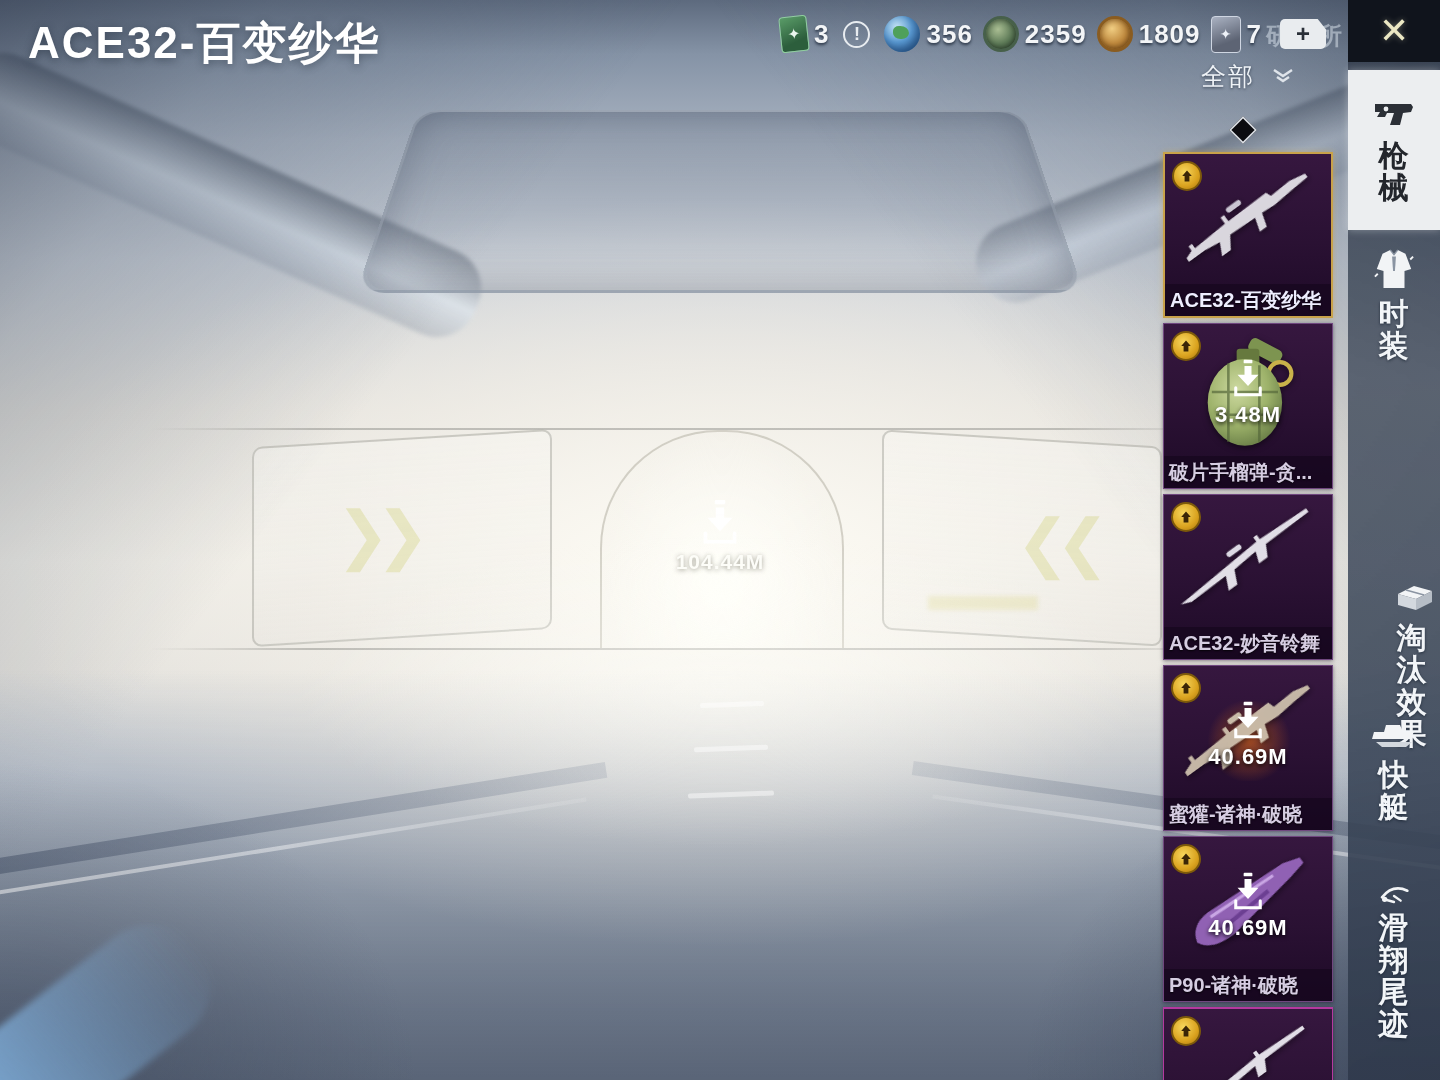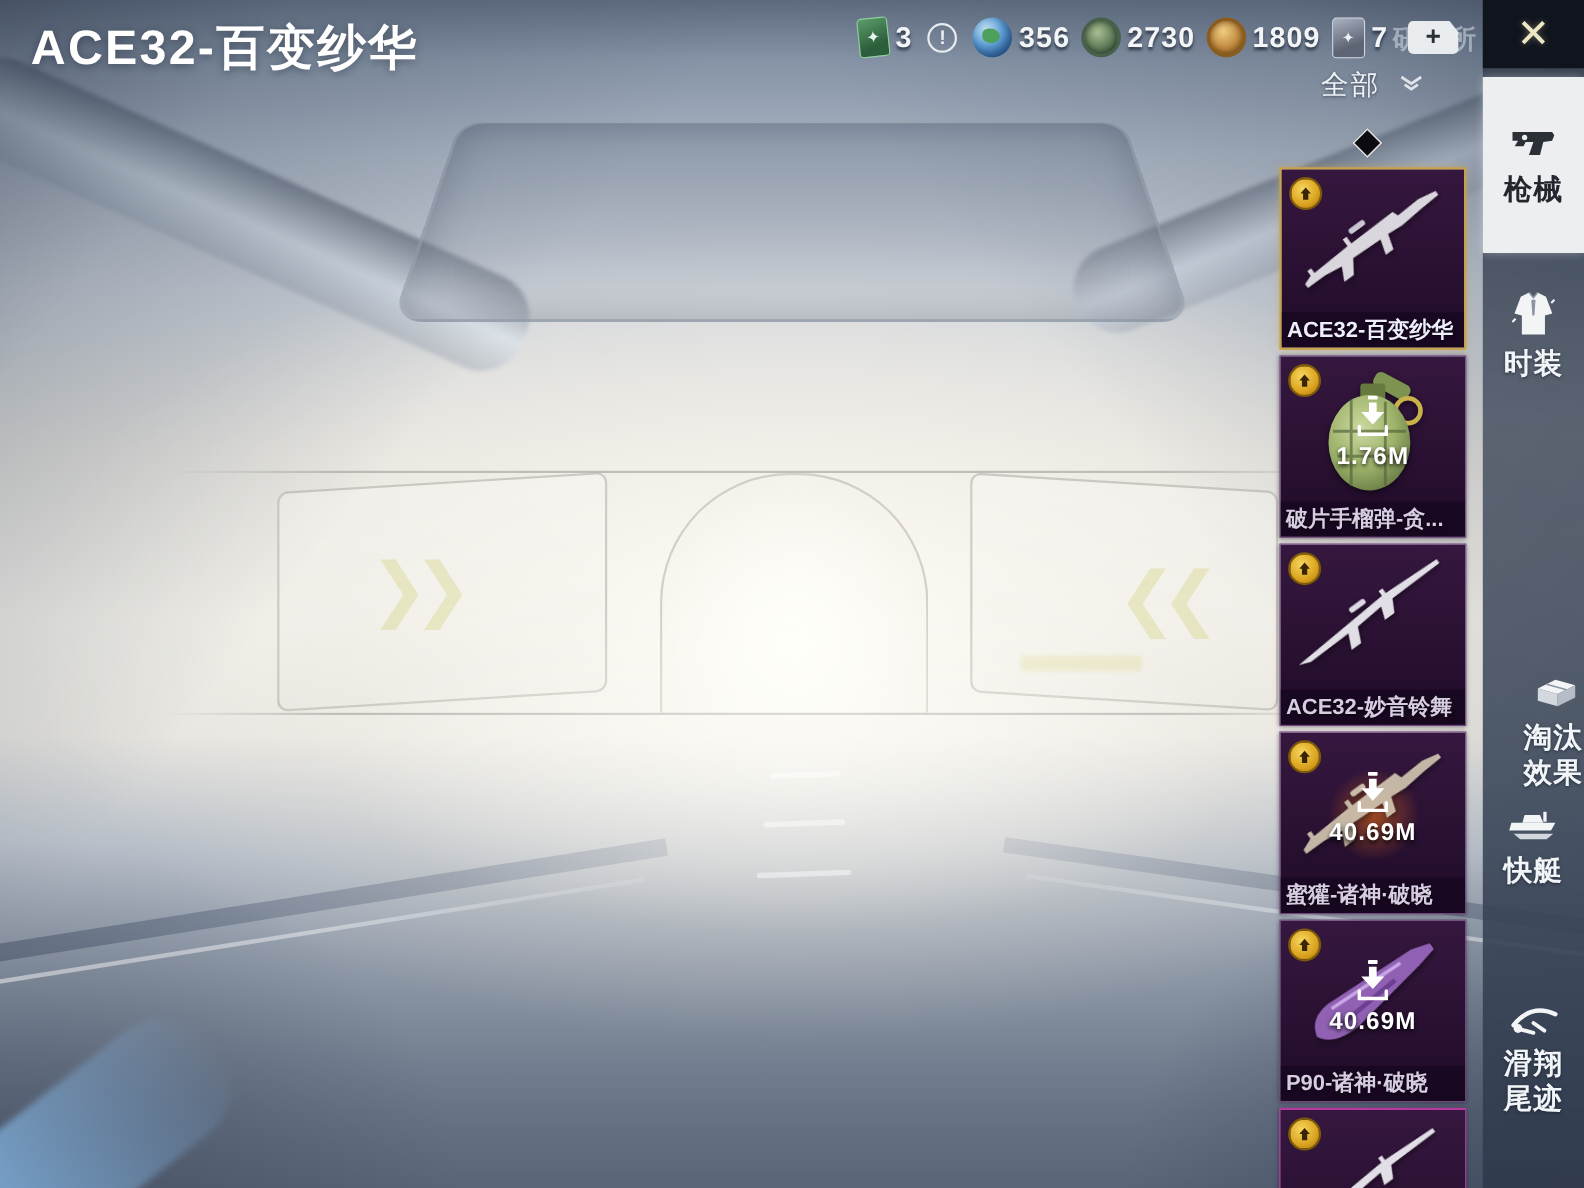--- a/index.html
+++ b/index.html
@@ -98,21 +98,21 @@
 
   .center-dl { position:absolute; left:648px; top:498px; width:144px; display:flex; flex-direction:column; align-items:center; }
   .center-dl .dl-size { font-size:21px; color:#fdfdf8; text-shadow:0 1px 5px rgba(150,148,135,0.9); }
 
   
   .sidebar { position:absolute; right:0; top:0; width:92px; height:1080px;
     background:linear-gradient(180deg, rgba(50,60,76,0.92) 0%, rgba(72,82,98,0.85) 35%, rgba(58,70,88,0.9) 70%, rgba(48,58,76,0.92) 100%); }
   .close-btn { position:absolute; top:0; left:0; width:92px; height:62px; background:#10141c; display:flex; align-items:center; justify-content:center; cursor:pointer; }
   .close-glyph { font-size:36px; font-weight:bold; color:#ece8c4; text-shadow:0 0 6px rgba(236,232,196,0.4); }
   .tab { position:absolute; left:0; width:92px; display:flex; flex-direction:column; align-items:center; justify-content:center; cursor:pointer; }
-  .tab-label { font-size:26px; font-weight:bold; color:#f2f5f8; text-shadow:0 1px 3px rgba(15,25,40,0.7); letter-spacing:1px;
+  .tab-label { font-size:30px; font-weight:bold; color:#f2f5f8; text-shadow:0 1px 3px rgba(15,25,40,0.7); letter-spacing:1px;
     text-align:center; line-height:32px; width:60px; margin-top:8px; }
   .tab.selected { background:#eceef0; box-shadow:0 0 8px rgba(255,255,255,0.35); }
   .tab.selected .tab-label { color:#23262c; text-shadow:none; }
   .tab svg { display:block; }
 </style>
 </head>
 <body>
 
 <div id="app">
 
@@ -135,39 +135,47 @@
   <div class="floor-line-l"></div>
   <div class="floor-band-r"></div>
   <div class="floor-line-r"></div>
   <div class="floor-dash" style="left:700px; top:702px;"></div>
   <div class="floor-dash" style="left:694px; top:746px; width:74px;"></div>
   <div class="floor-dash" style="left:688px; top:792px; width:86px;"></div>
   <div class="bg-corner-bl"></div>
   <div class="bg-corner-br"></div>
   <div class="blue-streak"></div>
 
+  <div class="center-dl">
+    <svg width="50" height="50" viewBox="0 0 48 48">
+      <rect x="19" y="2" width="10" height="4" rx="1" fill="#ffffff" opacity="0.95"></rect>
+      <path d="M20 9 h8 v10 h8 L24 32 12 19 h8 Z" fill="#ffffff" opacity="0.95"></path>
+      <path d="M10 34 v8 h28 v-8" fill="none" stroke="#ffffff" stroke-width="3.5" stroke-linecap="round" opacity="0.95"></path>
+    </svg>
+    <span class="dl-size">104.44M</span>
+  </div>
 
   <div class="page-title">ACE32-百变纱华</div>
   <div class="lab-label">研究所</div>
 
   <div class="currency-bar">
     <div class="cur-item">
       <div class="icon-ticket">✦</div>
       <span class="cur-val">3</span>
     </div>
     <div class="cur-item">
       <div class="icon-excl">!</div>
     </div>
     <div class="cur-item">
       <div class="icon-globe"></div>
       <span class="cur-val">356</span>
     </div>
     <div class="cur-item">
       <div class="icon-coin-green"></div>
-      <span class="cur-val">2730</span>
+      <span class="cur-val">2359</span>
     </div>
     <div class="cur-item">
       <div class="icon-coin-bronze"></div>
       <span class="cur-val">1809</span>
     </div>
     <div class="cur-item">
       <div class="icon-card">✦</div>
       <span class="cur-val">7</span>
     </div>
     <div class="btn-plus">+</div>
@@ -223,21 +231,21 @@
         <ellipse cx="52" cy="72" rx="36" ry="42" fill="url(#gren)"></ellipse>
         <path d="M20 62 h64 M24 84 h58 M36 34 v76 M66 36 v74" stroke="#55683a" stroke-width="2.5" opacity="0.7" fill="none"></path>
       </svg>
     </div>
     <div class="dl">
       <svg width="42" height="42" viewBox="0 0 48 48">
         <rect x="19" y="2" width="10" height="4" rx="1" fill="#fff"></rect>
         <path d="M20 9 h8 v10 h8 L24 32 12 19 h8 Z" fill="#fff"></path>
         <path d="M10 34 v8 h28 v-8" fill="none" stroke="#fff" stroke-width="3.5" stroke-linecap="round"></path>
       </svg>
-      <span class="dl-size">1.76M</span>
+      <span class="dl-size">3.48M</span>
     </div>
     <div class="card-label">破片手榴弹-贪...</div>
   </div>
 
   <div class="card" style="top:494px">
     <span class="badge">
       <svg width="16" height="16" viewBox="0 0 20 20">
           <path d="M10 3 L16 10 H13 V17 H7 V10 H4 Z" fill="#3a2606"></path>
         </svg>
     </span>

